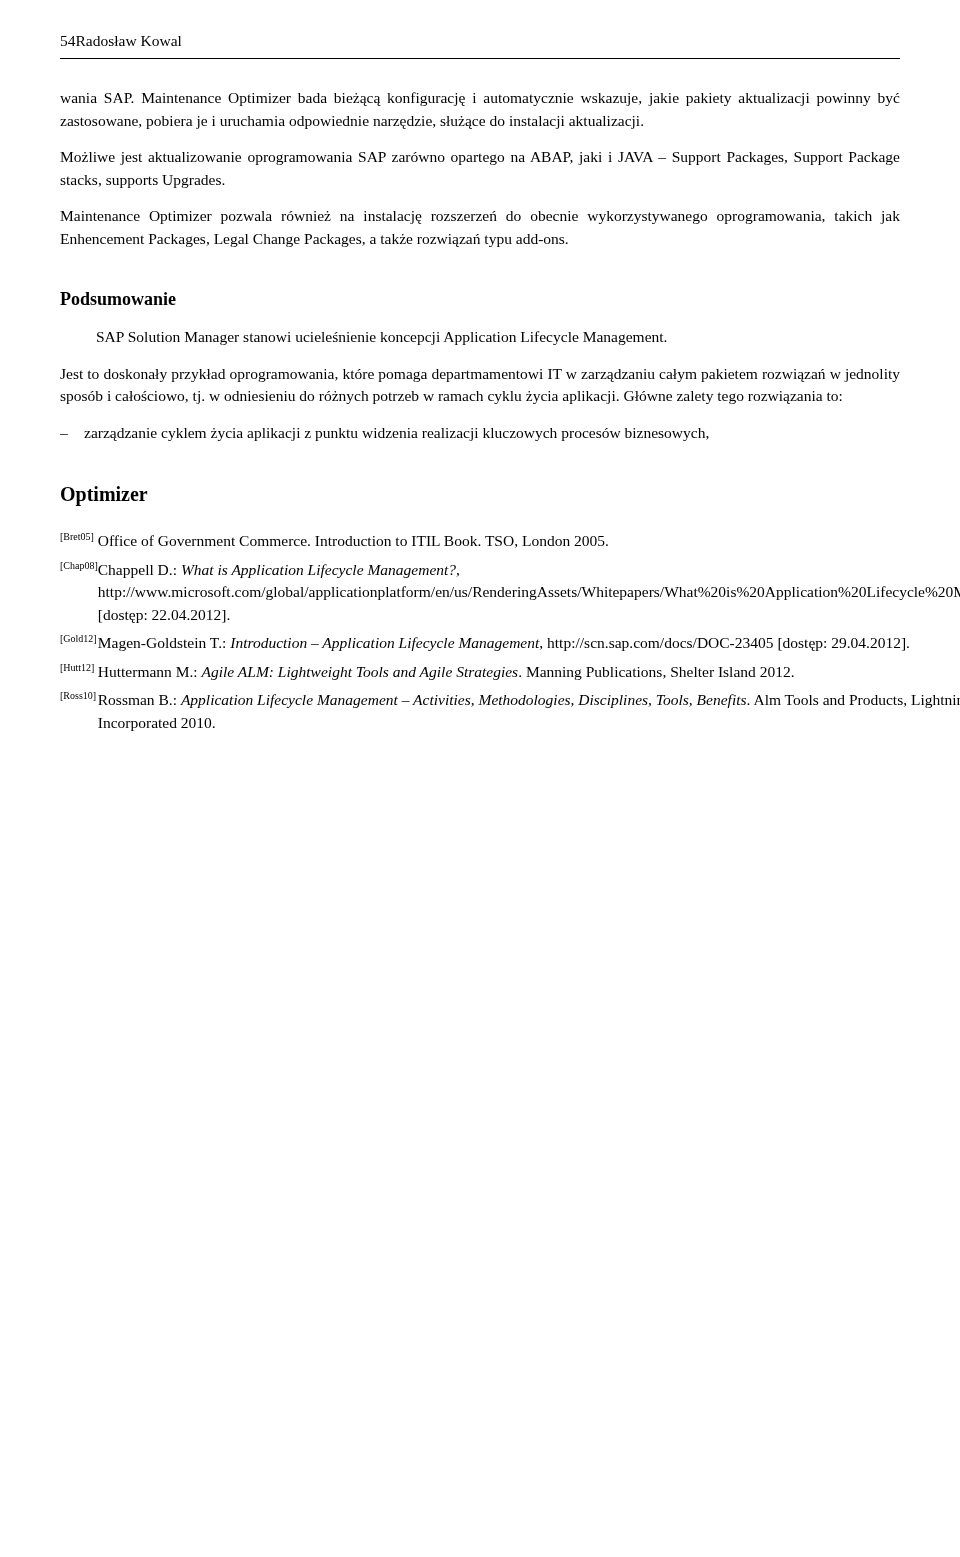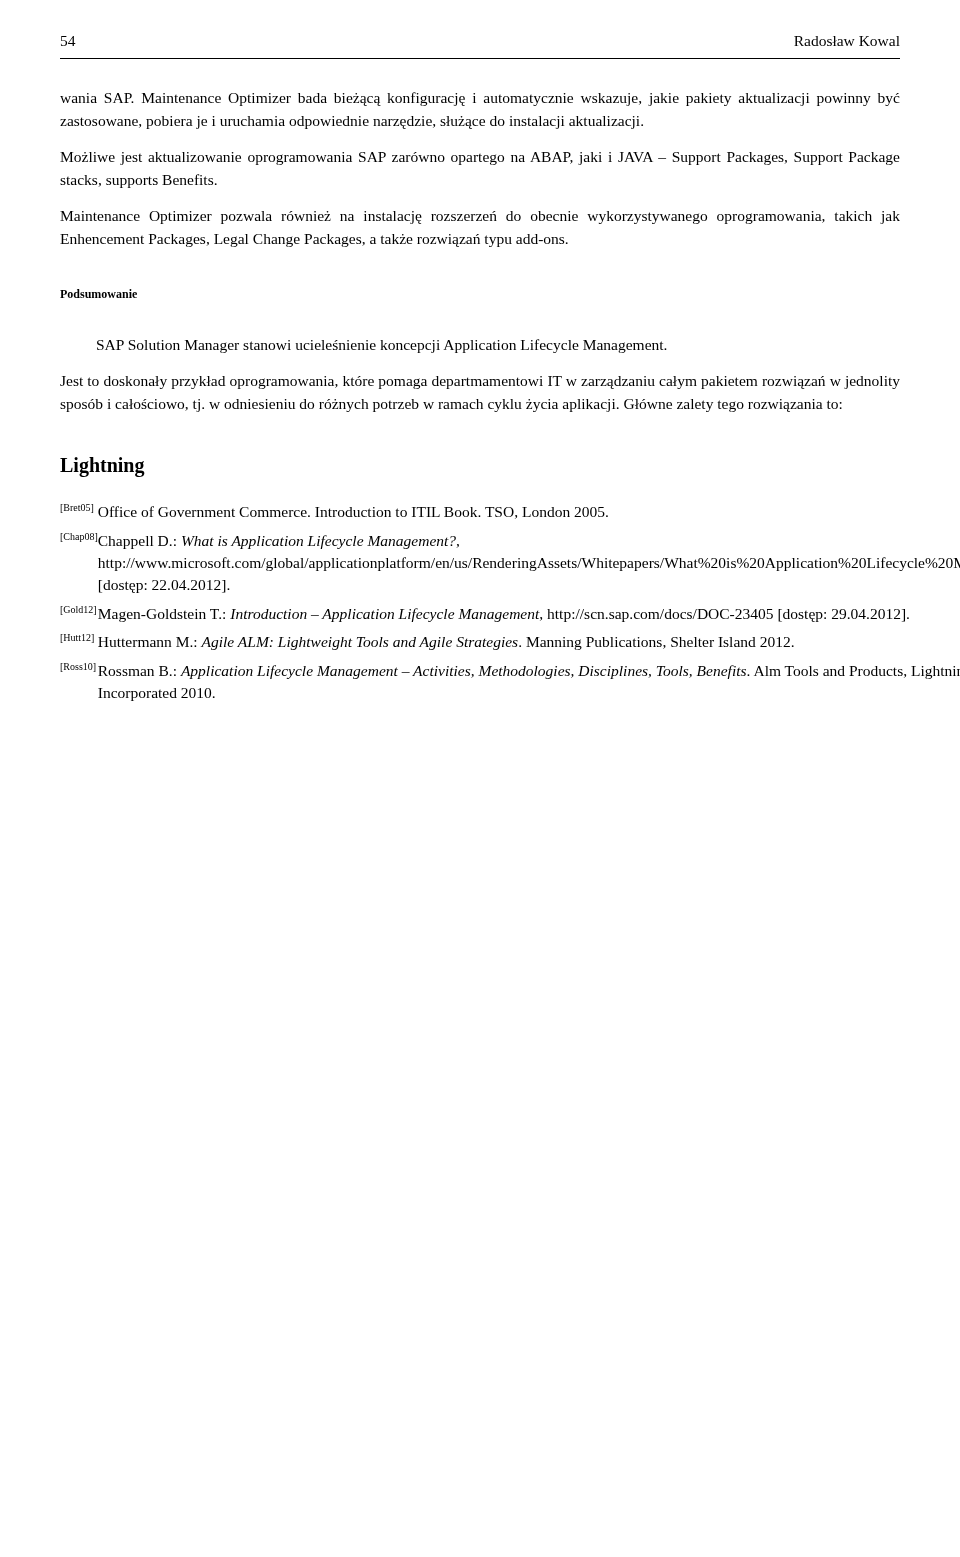--- a/index.html
+++ b/index.html
@@ -14,21 +14,21 @@
       font-size: 15.5px;
       color: #000000;
       width: 960px;
       min-height: 1557px;
       padding: 30px 60px 40px 60px;
       line-height: 1.45;
     }
 
     .page-header {
       display: flex;
-      justify-content: space-between;
+      justify-content: flex-start;
       align-items: baseline;
       border-bottom: 1px solid #000;
       padding-bottom: 6px;
       margin-bottom: 28px;
       font-family: Liberation Serif, serif;
     }
 
     .page-number {
       font-size: 15.5px;
     }
@@ -36,24 +36,24 @@
     .page-author {
       font-size: 15.5px;
     }
 
     .body-text {
       text-align: justify;
       margin-bottom: 14px;
     }
 
     .section-heading {
-      font-size: 12px;
+      font-size: 18px;
       font-weight: bold;
       margin-top: 36px;
-      margin-bottom: 30px;
+      margin-bottom: 14px;
     }
 
     .indented-paragraph {
       text-align: justify;
       margin-bottom: 14px;
       text-indent: 36px;
     }
 
     .bullet-list {
       list-style: none;
@@ -109,32 +109,33 @@
   </style>
 </head>
 <body>
 
 <div class="page-header">
   <span class="page-number">54</span>
   <span class="page-author">Radosław Kowal</span>
 </div>
 
 <p class="body-text">wania SAP. Maintenance Optimizer bada bieżącą konfigurację i automatycznie wskazuje, jakie pakiety aktualizacji powinny być zastosowane, pobiera je i uruchamia odpowiednie narzędzie, służące do instalacji aktualizacji.</p>
-<p class="body-text">Możliwe jest aktualizowanie oprogramowania SAP zarówno opartego na ABAP, jaki i JAVA – Support Packages, Support Package stacks, supports Benefits.</p>
+<p class="body-text">Możliwe jest aktualizowanie oprogramowania SAP zarówno opartego na ABAP, jaki i JAVA – Support Packages, Support Package stacks, supports Upgrades.</p>
 <p class="body-text">Maintenance Optimizer pozwala również na instalację rozszerzeń do obecnie wykorzystywanego oprogramowania, takich jak Enhencement Packages, Legal Change Packages, a także rozwiązań typu add-ons.</p>
 
 <h2 class="section-heading">Podsumowanie</h2>
 
 <p class="indented-paragraph">SAP Solution Manager stanowi ucieleśnienie koncepcji Application Lifecycle Management.</p>
 <p class="body-text">Jest to doskonały przykład oprogramowania, które pomaga departmamentowi IT w zarządzaniu całym pakietem rozwiązań w jednolity sposób i całościowo, tj. w odniesieniu do różnych potrzeb w ramach cyklu życia aplikacji. Główne zalety tego rozwiązania to:</p>
 
 <ul class="bullet-list">
+  <li>zarządzanie cyklem życia aplikacji z punktu widzenia realizacji kluczowych procesów biznesowych,</li>
 </ul>
 
-<h2 class="literatura-heading">Lightning</h2>
+<h2 class="literatura-heading">Optimizer</h2>
 
 <table class="ref-table">
   <tbody id="refs-body">
   <tr>
         <td class="ref-tag">[Bret05]</td>
         <td class="ref-content">Office of Government Commerce. Introduction to ITIL Book. TSO, London 2005.</td>
       </tr>
       <tr>
         <td class="ref-tag">[Chap08]</td>
         <td class="ref-content">Chappell D.: <em>What is Application Lifecycle Management?</em>, http://www.microsoft.com/global/applicationplatform/en/us/RenderingAssets/Whitepapers/What%20is%20Application%20Lifecycle%20Management.pdf [dostęp: 22.04.2012].</td>

